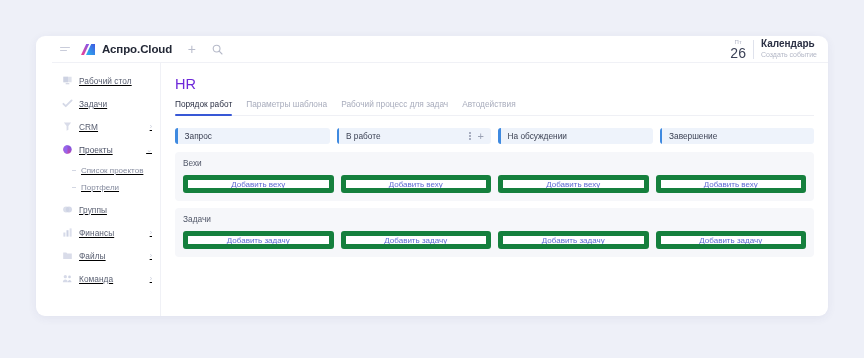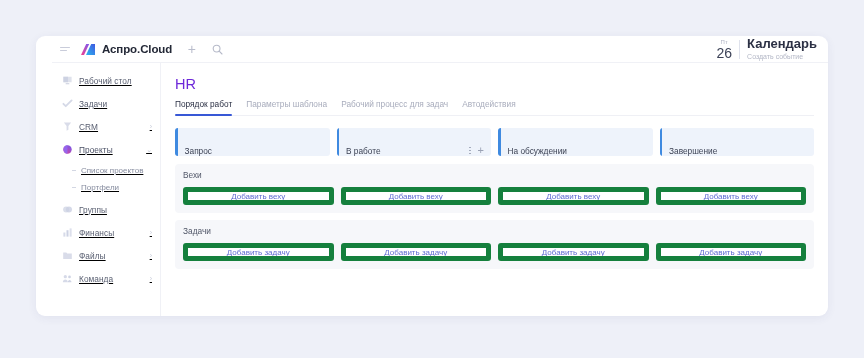--- a/index.html
+++ b/index.html
@@ -121,21 +121,21 @@
     font-weight: 400;
     line-height: 1;
   }
   .cal-sep {
     width: 1px;
     height: 19px;
     background: #dfe2ec;
   }
   .cal-texts { line-height: 1.25; }
   .cal-title {
-    font-size: 13px;
+    font-size: 10px;
     color: #2b3044;
     font-weight: bold;
   }
   .cal-sub {
     font-size: 7px;
     color: #b3b7c6;
     margin-top: 1px;
   }
 
   
@@ -254,25 +254,25 @@
   .kanban { display: flex; flex-direction: column; }
 
   .col-head-row {
     display: flex;
     gap: 7px;
     margin-bottom: 8px;
   }
   .col-head {
     flex: 1 1 0;
     min-width: 0;
-    height: 28px;
+    height: 16px;
     background: #eef3fb;
     border-radius: 3px;
     display: flex;
-    align-items: flex-end;
+    align-items: center;
     padding: 0 7px 0 0;
     position: relative;
     overflow: hidden;
   }
   .col-accent {
     width: 2.5px;
     height: 100%;
     background: #3f8ae0;
     flex: 0 0 2.5px;
     margin-right: 7px;

